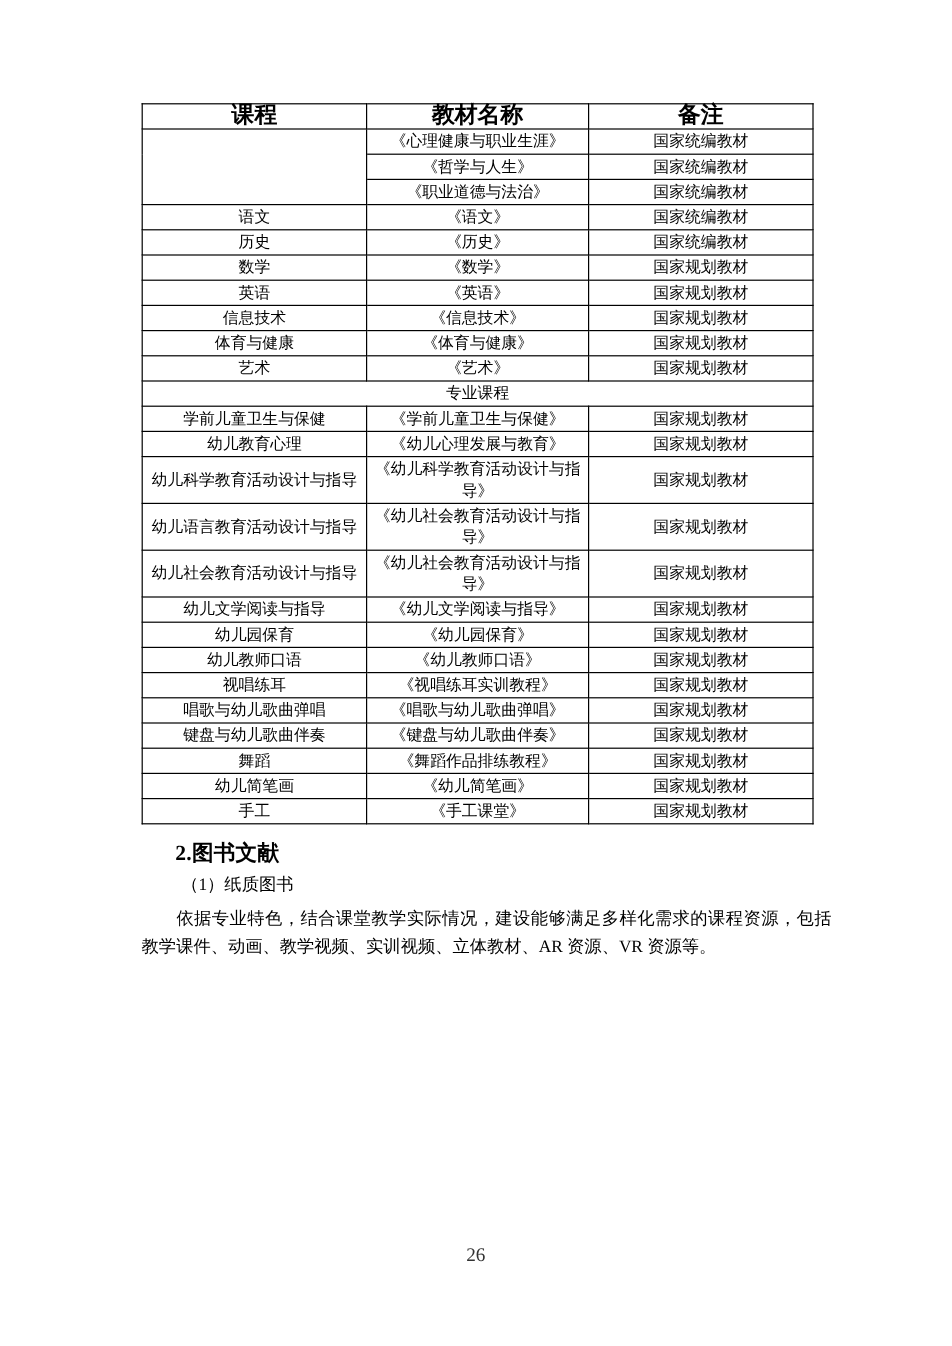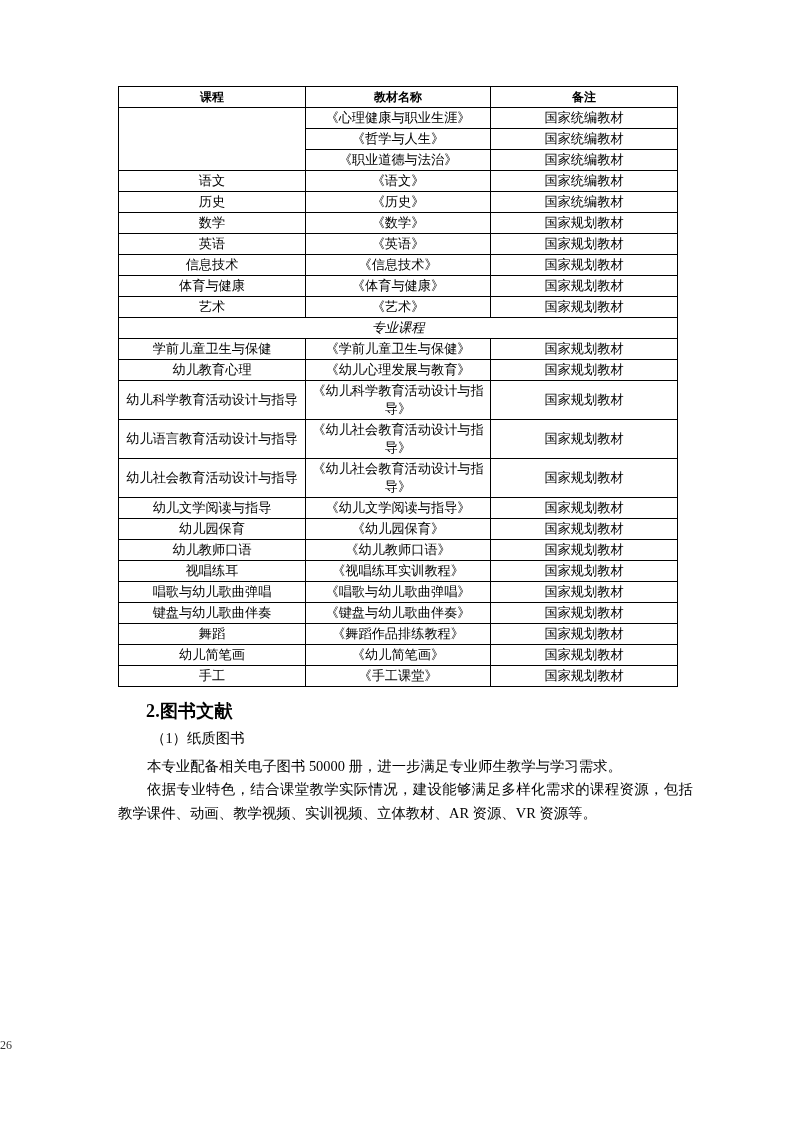--- a/index.html
+++ b/index.html
@@ -40,36 +40,35 @@
     vertical-align: middle;
     font-size: 13.2px;
     line-height: 18px;
     font-weight: normal;
     font-family: "Liberation Serif", "DejaVu Serif", serif;
     height: 20px;
     box-sizing: border-box;
   }
   table.textbook-table th {
     font-weight: bold;
-    font-size: 12px;
+    font-size: 19px;
   }
   col.c-course  { width: 187px; }
   col.c-book    { width: 185px; }
   col.c-remark  { width: 187px; }
 
   td.two-line {
     line-height: 17px;
     padding-top: 1px;
     padding-bottom: 1px;
   }
   td.section-head {
     font-weight: bold;
     font-size: 13.6px;
     height: 24px;
-    font-style: italic;
   }
   td.blank-cell { }
 
   
   .body-block {
     margin-top: 12px;
     font-size: 14.4px;
     line-height: 23.5px;
     font-family: "Liberation Serif", "DejaVu Serif", serif;
     width: 575px;
@@ -92,22 +91,22 @@
     text-indent: 29px;
     margin: 4px;
   }
 
   
   .page-number {
     position: absolute;
     left: 0;
     top: 1038px;
     width: 793px;
-    text-align: left;
-    font-size: 12px;
+    text-align: center;
+    font-size: 16px;
     font-family: "Liberation Serif", "DejaVu Serif", serif;
     color: #333333;
   }
 </style>
 </head>
 <body>
 
 <div class="page">
 
   <table class="textbook-table">
@@ -249,19 +248,18 @@
         <td>《手工课堂》</td>
         <td>国家规划教材</td>
       </tr>
 
     </tbody>
   </table>
 
   <div class="body-block">
     <p class="heading">2.图书文献</p>
     <p class="sub-label">（1）纸质图书</p>
-    <p class="para">本专业配备相关电子图书 50000 册，进一步满足专业师生教学与学习需求。</p>
     <p class="para">依据专业特色，结合课堂教学实际情况，建设能够满足多样化需求的课程资源，包括教学课件、动画、教学视频、实训视频、立体教材、AR 资源、VR 资源等。</p>
   </div>
 
 </div>
 
 <div class="page-number">26</div>
 
 </body></html>

